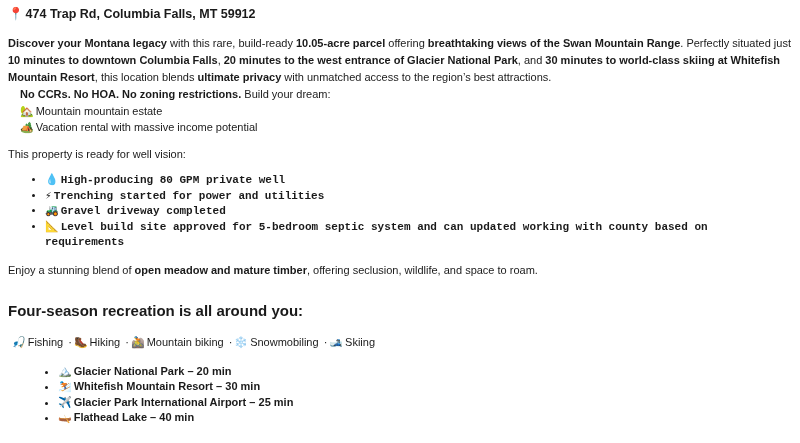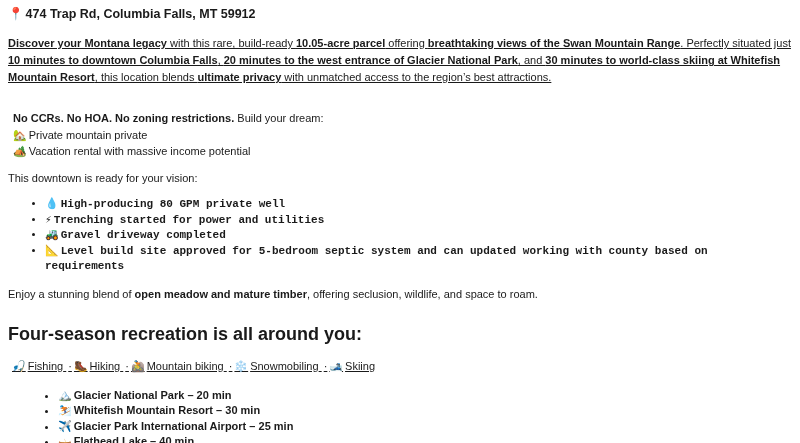--- a/index.html
+++ b/index.html
@@ -14,44 +14,44 @@
     font-family: "Liberation Sans", "DejaVu Sans", sans-serif;
     font-size: 11px;
     line-height: 17px;
   }
   .address {
     font-weight: 700;
     font-size: 12.5px;
     line-height: 18px;
     margin: 0 0 12px 0;
   }
-  .para { margin: 0 0 24px 0; text-decoration: underline; }
-  .dream-block { margin: 0 0 11px 5px; }
+  .para { margin: 0 0 0 0; }
+  .dream-block { margin: 0 0 11px 12px; }
   .dream-line { display: block; line-height: 16px; }
   .emoji { font-style: normal; margin-right: 2px; }
   .vision-intro { margin: 0 0 10px 0; }
   ul.fancy-list {
     margin: 0 0 11px 0;
     padding: 0 0 0 37px;
     list-style: disc;
   }
   ul.fancy-list li {
     font-weight: 700;
     line-height: 15.5px;
     font-family: Liberation Mono, monospace;
   }
   ul.fancy-list li .emoji { font-weight: 400; }
   .meadow-para { margin: 0; }
   h2.rec-heading {
-    font-size: 18px;
+    font-size: 15px;
     line-height: 19px;
     font-weight: 700;
     margin: 22px 0 14px 0;
   }
-  .activities { margin: 0 0 8px 0; line-height: 17px; text-decoration: underline; }
+  .activities { margin: 0 0 8px 0; line-height: 17px; }
   .activity { white-space: nowrap; }
   .activity .sep { margin: 0 2px; }
   ul.poi-list { margin: 13px; padding: 0 0 0 37px; list-style: disc; }
   ul.poi-list li { font-weight: 700; line-height: 15.5px; }
   ul.poi-list li .emoji { font-weight: 400; }
   b { font-weight: 700; }
 </style>
 </head>
 <body>
 
@@ -62,31 +62,31 @@
   </div>
 
   <div class="para"><b>Discover your Montana legacy</b> with this rare, build-ready <b>10.05-acre parcel</b> offering <b>breathtaking views of the Swan Mountain Range</b>. Perfectly situated just <b>10 minutes to downtown Columbia Falls</b>, <b>20 minutes to the west entrance of Glacier National Park</b>, and <b>30 minutes to world-class skiing at Whitefish Mountain Resort</b>, this location blends <b>ultimate privacy</b> with unmatched access to the region’s best attractions.</div>
 
   <div class="dream-block">
     <span><b>No CCRs. No HOA. No zoning restrictions.</b></span><span> Build your dream:</span>
     <span>
       
     
         <span class="dream-line">
-          <span class="emoji">🏡</span><span>Private mountain private</span>
+          <span class="emoji">🏡</span><span>Mountain mountain estate</span>
         </span>
       
         <span class="dream-line">
           <span class="emoji">🏕️</span><span>Vacation rental with massive income potential</span>
         </span>
       
       </span>
   </div>
 
-  <div class="vision-intro">This downtown is ready for your vision:</div>
+  <div class="vision-intro">This property is ready for well vision:</div>
 
   <ul class="fancy-list">
 
       <li>
         <span class="emoji">💧</span><span>High-producing 80 GPM private well</span>
       </li>
 
       <li>
         <span class="emoji">⚡</span><span>Trenching started for power and utilities</span>
       </li>

